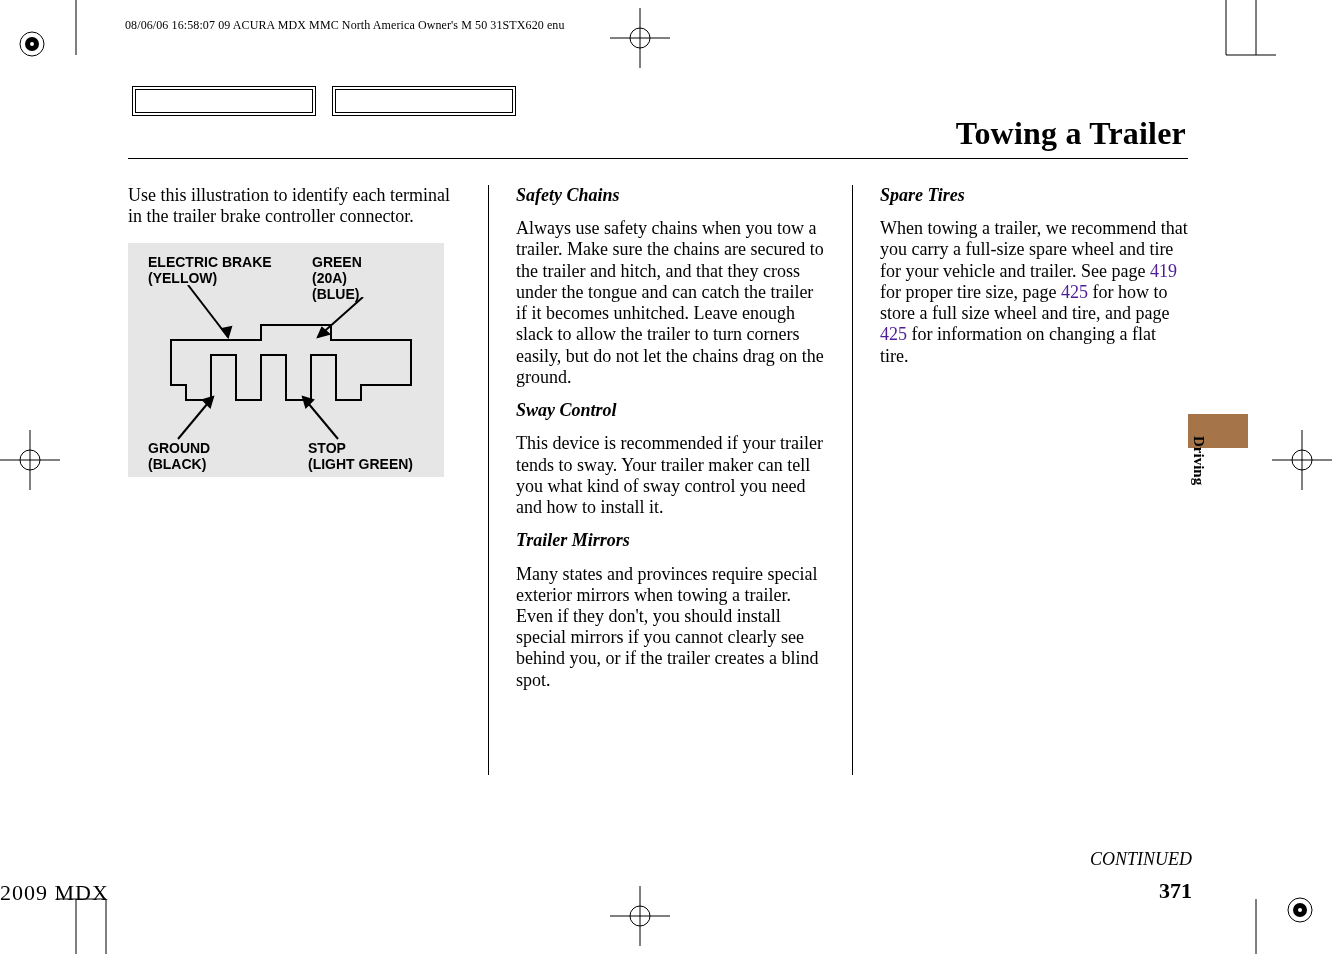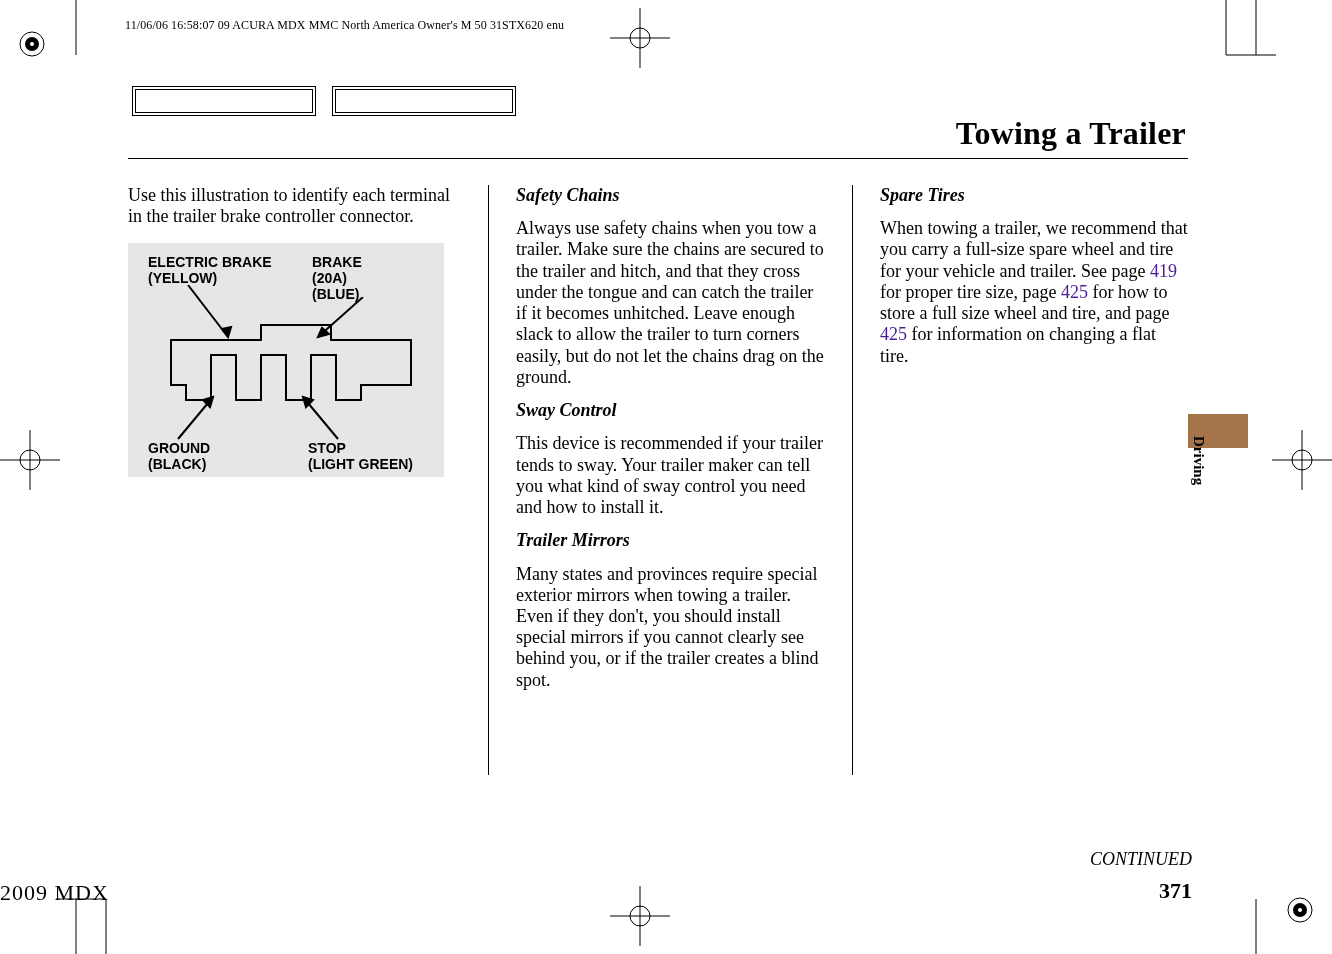--- a/index.html
+++ b/index.html
@@ -187,39 +187,39 @@
   </svg>
   <svg style="position:absolute; left:56px; bottom:0;" width="80" height="70">
     <line x1="20" y1="15" x2="20" y2="70" stroke="#000"></line>
     <line x1="50" y1="15" x2="50" y2="70" stroke="#000"></line>
     <line x1="0" y1="15" x2="50" y2="15" stroke="#000"></line>
   </svg>
   <svg style="position:absolute; right:56px; bottom:0;" width="40" height="70">
     <line x1="20" y1="15" x2="20" y2="70" stroke="#000"></line>
   </svg>
 
-  <div class="header-bar">11/06/06 16:58:07   09 ACURA MDX MMC North America Owner's M 50 31STX620 enu</div>
+  <div class="header-bar">08/06/06 16:58:07   09 ACURA MDX MMC North America Owner's M 50 31STX620 enu</div>
 
   <div class="dbl-box" style="left:132px;"></div>
   <div class="dbl-box" style="left:332px;"></div>
 
   <div class="body-wrap">
 
     <div class="section-title">Towing a Trailer</div>
     <hr class="title-rule">
 
     <div class="columns">
 
       <div class="col" style="flex:0 0 332px;">
         <p>Use this illustration to identify each terminal in the trailer brake controller connector.</p>
 
         <div class="diagram-box">
           <div class="lbl" style="left:20px; top:12px;">ELECTRIC BRAKE
 (YELLOW)</div>
-          <div class="lbl" style="left:184px; top:12px;">BRAKE
+          <div class="lbl" style="left:184px; top:12px;">GREEN
 (20A)
 (BLUE)</div>
           <div class="lbl" style="left:20px; top:198px;">GROUND
 (BLACK)</div>
           <div class="lbl" style="left:180px; top:198px;">STOP
 (LIGHT GREEN)</div>
 
           <svg class="connector-svg" viewBox="0 0 250 90">
 
             <path class="shape" d="M5 25 L5 70 L20 70 L20 85 L45 85 L45 40 L70 40 L70 85 L95 85 L95 40 L120 40 L120 85 L145 85 L145 40 L170 40 L170 85 L195 85 L195 70 L245 70 L245 25 L165 25 L165 10 L95 10 L95 25 Z"></path>

